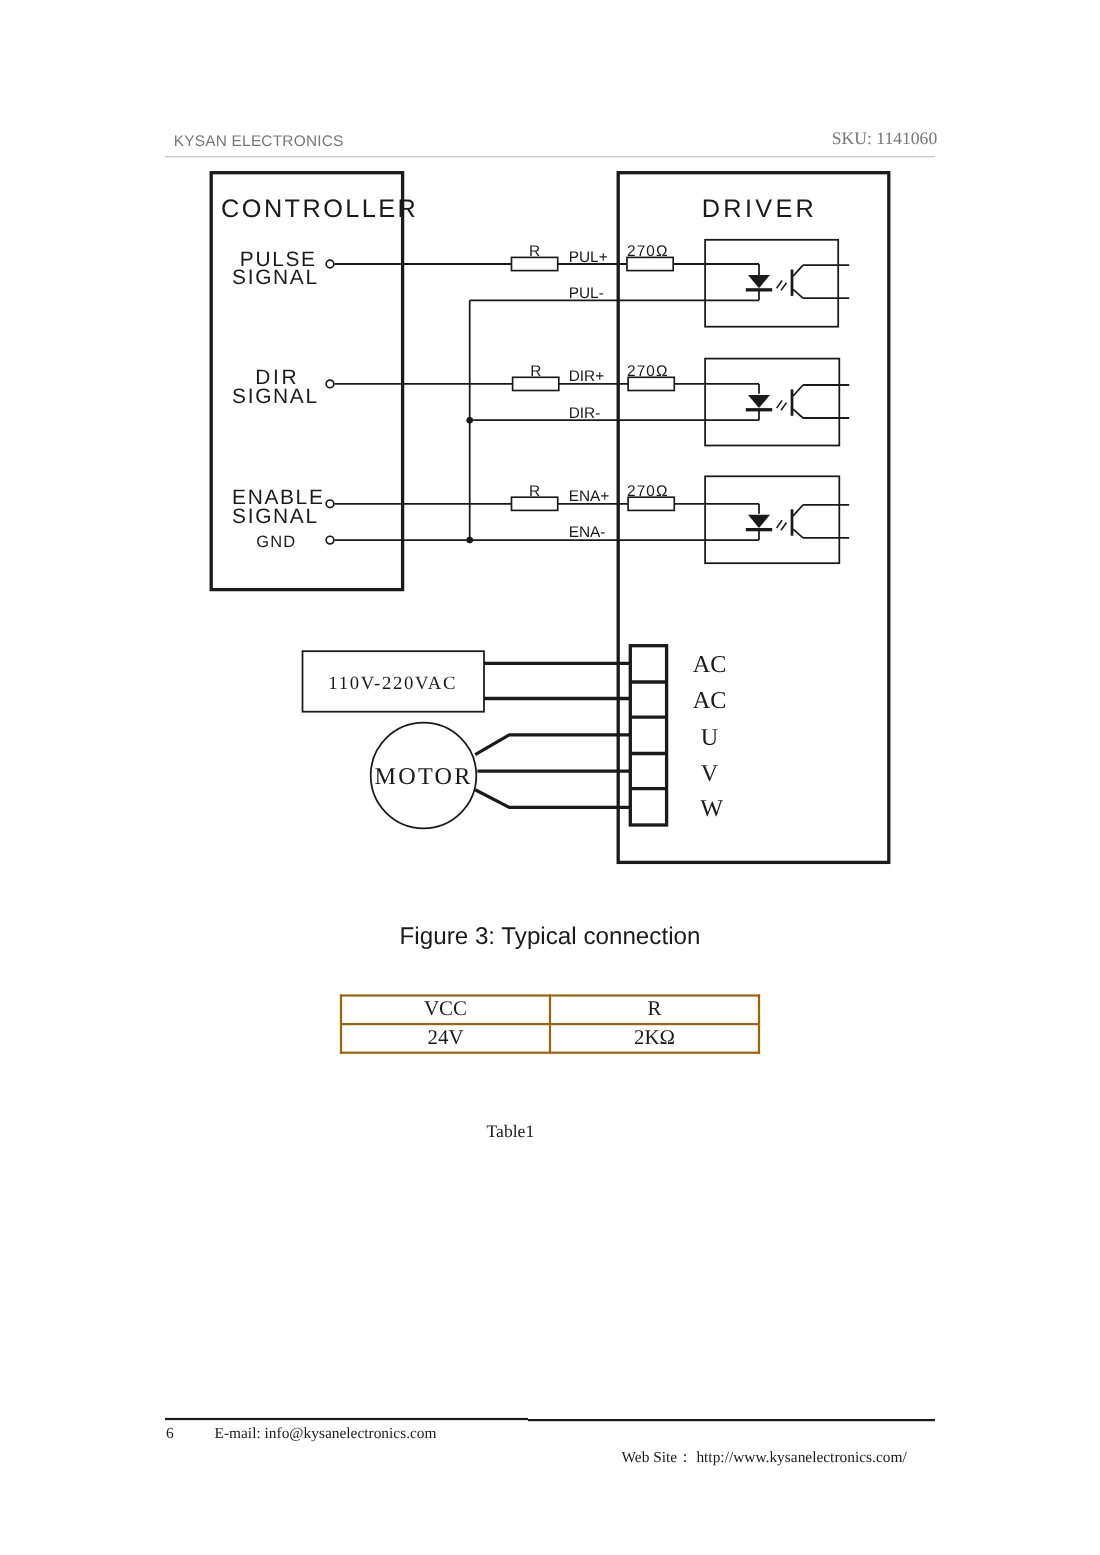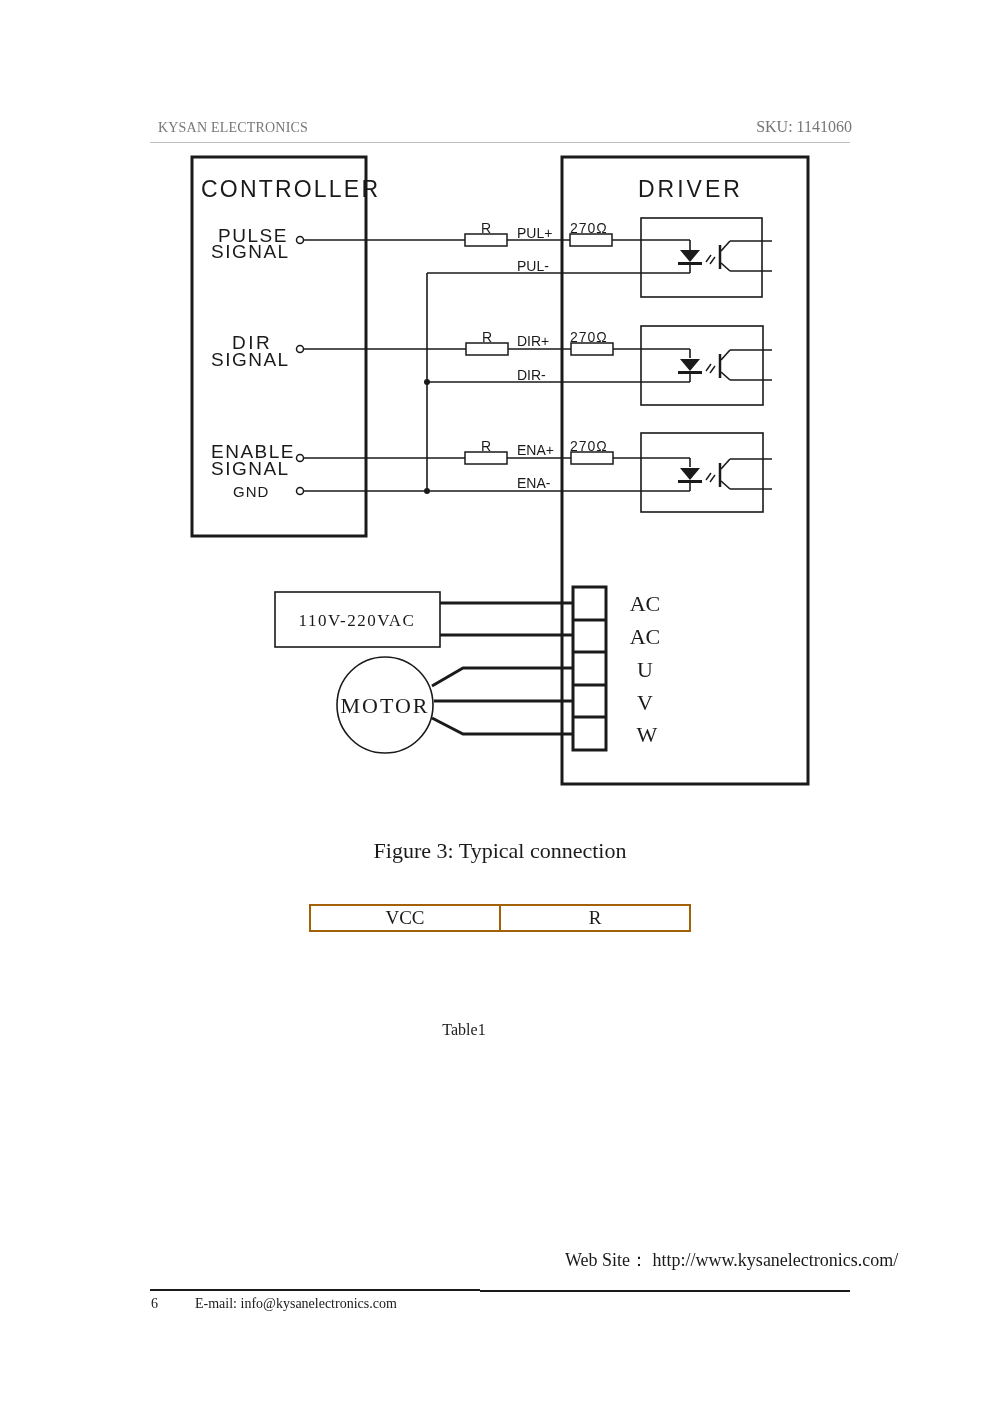--- a/index.html
+++ b/index.html
@@ -1,32 +1,32 @@
 <!DOCTYPE html>
 <html><head>
 <meta charset="utf-8">
 <style>
   html, body { margin: 0; padding: 0; background: #ffffff; }
   body { width: 1000px; height: 1414px; position: relative; overflow: hidden; font-family: "Liberation Serif", serif; color: #1a1a1a; }
   .abs { position: absolute; }
-  .hdr-left { left: 158px; top: 120px; font-size: 14px; color: #777; font-family: Liberation Serif, serif; letter-spacing: 0.2px; }
+  .hdr-left { left: 158px; top: 120px; font-size: 14px; color: #777; font-family: Liberation Sans, sans-serif; letter-spacing: 0.2px; }
   .hdr-right { right: 148px; top: 118px; font-size: 16px; color: #777; font-family: "Liberation Serif", serif; text-align: right; }
   .hdr-rule { left: 150px; top: 142px; width: 700px; height: 1px; background: #bdbdbd; }
   svg#diagram { position: absolute; left: 0; top: 0; }
   .dtxt { font-family: "Liberation Sans", sans-serif; fill: #1a1a1a; }
   .serif { font-family: "Liberation Serif", serif; fill: #1a1a1a; }
-  .caption { left: 0; width: 1000px; top: 838px; text-align: center; font-size: 22px; font-family: Liberation Serif, serif; color: #1a1a1a; }
+  .caption { left: 0; width: 1000px; top: 838px; text-align: center; font-size: 22px; font-family: Liberation Sans, sans-serif; color: #1a1a1a; }
   table.vcc { position: absolute; left: 309px; top: 904px; width: 382px; border-collapse: collapse; font-family: "Liberation Serif", serif; font-size: 19px; color: #1a1a1a; }
   table.vcc td { border: 2px solid #a16207; text-align: center; height: 24px; padding: 0; line-height: 24px; width: 50%; }
   .tcap { left: 0; width: 928px; top: 1021px; text-align: center; font-size: 16px; font-family: "Liberation Serif", serif; color: #1a1a1a; }
   .ftr-rule1 { left: 150px; top: 1289px; width: 330px; height: 2px; background: #1a1a1a; }
   .ftr-rule2 { left: 480px; top: 1290px; width: 370px; height: 2px; background: #1a1a1a; }
   .ftr-page { left: 151px; top: 1296px; font-size: 14px; }
   .ftr-email { left: 195px; top: 1296px; font-size: 14px; }
-  .ftr-web { left: 565px; top: 1248px; font-size: 18px; }
+  .ftr-web { left: 565px; top: 1316px; font-size: 14px; }
 </style>
 </head>
 <body>
 
 <div class="abs hdr-left">KYSAN ELECTRONICS</div>
 <div class="abs hdr-right">SKU: 1141060</div>
 <div class="abs hdr-rule"></div>
 
 <svg id="diagram" width="1000" height="820" xmlns="http://www.w3.org/2000/svg">
   <g stroke="#1a1a1a" fill="none">
@@ -172,20 +172,24 @@
 </svg>
 
 <div class="abs caption">Figure 3: Typical connection</div>
 
 <table class="vcc">
   <tbody>
       <tr>
     <td>VCC</td>
     <td>R</td>
   </tr>
+  <tr>
+    <td>24V</td>
+    <td>2KΩ</td>
+  </tr>
 </tbody>
   </table>
 <div class="abs tcap">Table1</div>
 
 <div class="abs ftr-rule1"></div>
 <div class="abs ftr-rule2"></div>
 <div class="abs ftr-page">6</div>
 <div class="abs ftr-email">E-mail: info@kysanelectronics.com</div>
 <div class="abs ftr-web">Web Site： http://www.kysanelectronics.com/</div>
 

